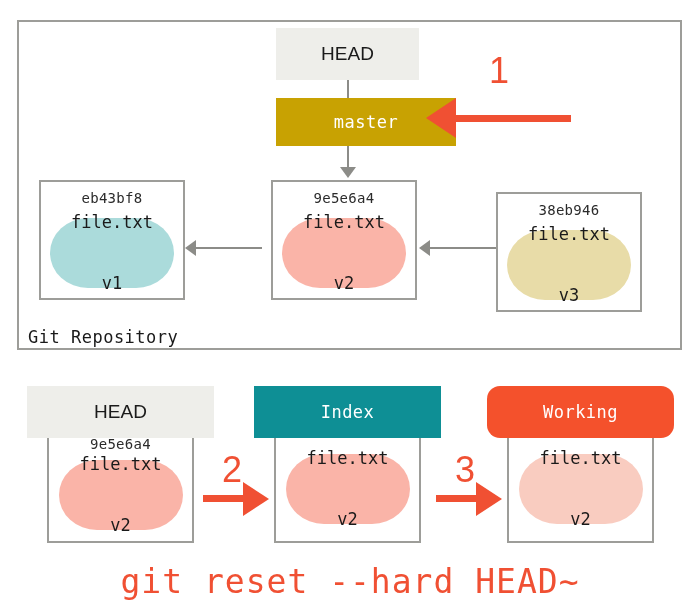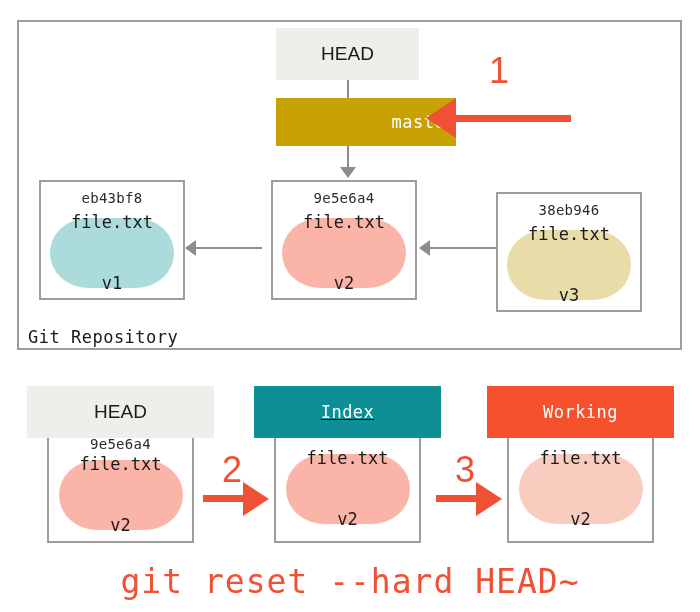--- a/index.html
+++ b/index.html
@@ -61,21 +61,21 @@
   
   #master-box {
     position: absolute;
     left: 276px;
     top: 98px;
     width: 180px;
     height: 48px;
     background: #c8a202;
     display: flex;
     align-items: center;
-    justify-content: flex-end;
+    justify-content: center;
     box-sizing: border-box;
   }
   #master-box .lbl {
     font-family: "DejaVu Sans Mono", monospace;
     font-size: 17px;
     color: #ffffff;
     letter-spacing: 0.5px;
   }
 
   
@@ -197,23 +197,23 @@
     line-height: 1.2;
     text-align: center;
   }
   .area-header.plain { background: #eeeeea; }
   .area-header.plain .t {
     color: #1a1a1a;
     font-family: "Liberation Sans", sans-serif;
     font-size: 19px;
     letter-spacing: 0;
   }
-  .area-header.teal  { background: #0e8f95; text-decoration: underline; }
+  .area-header.teal  { background: #0e8f95; }
   .area-header.teal .t { color: #ffffff; }
-  .area-header.orange { background: #f4512c; }
+  .area-header.orange { background: #f4512c; border-radius: 13px; }
   .area-header.orange .t { color: #ffffff; }
 
   .area-body {
     position: relative;
     width: 147px;
     height: 113px;
     margin-left: 20px;
     margin-top: -8px;
     border: 2px solid #9d9d99;
     background: #ffffff;

